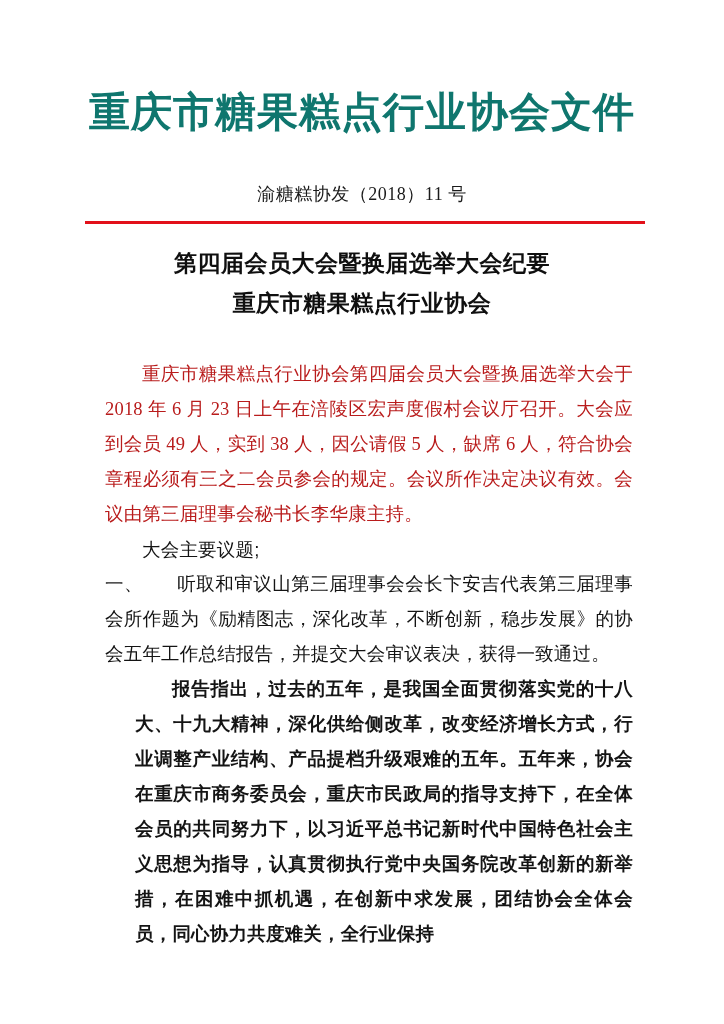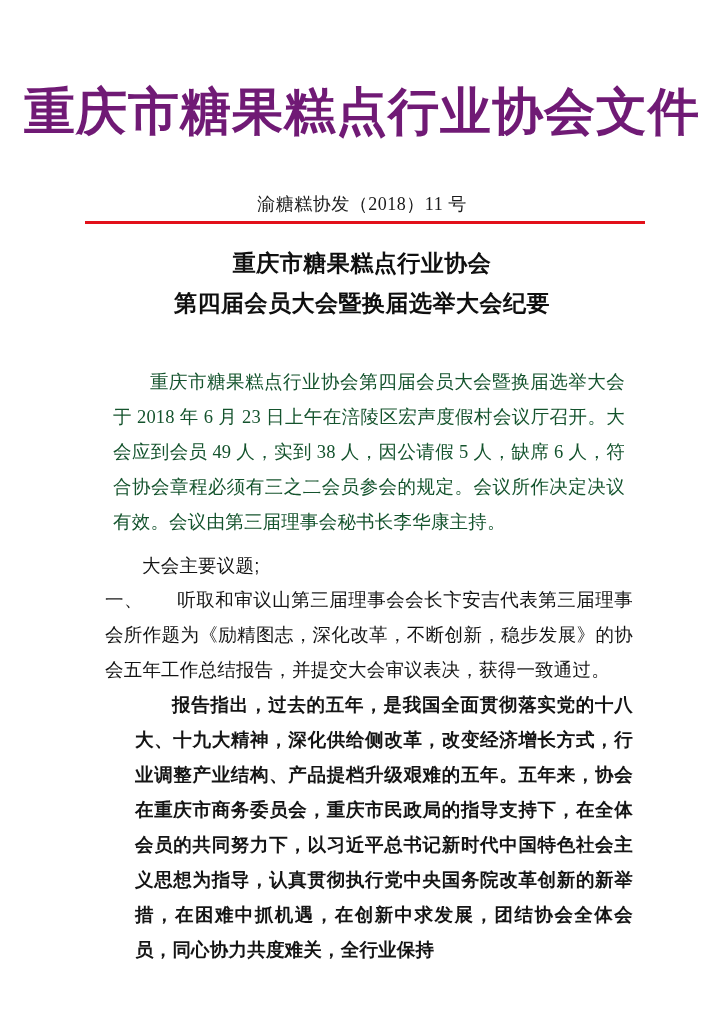--- a/index.html
+++ b/index.html
@@ -26,30 +26,30 @@
   .masthead {
     position: absolute;
     left: 0;
     top: 0;
     width: 724px;
   }
   .doc-title {
     margin: 0;
     padding-top: 86px;
     text-align: center;
-    color: #701a75;
+    color: #0f766e;
     font-family: "DejaVu Sans", "Liberation Sans", sans-serif;
     font-weight: 700;
-    font-size: 51px;
+    font-size: 41px;
     line-height: 52px;
     letter-spacing: 1px;
     white-space: nowrap;
   }
   .doc-number {
-    margin: 13px;
+    margin: 3px;
     padding-top: 40px;
     text-align: center;
     color: #1a1a1a;
     font-family: "Liberation Serif", "DejaVu Serif", serif;
     font-size: 18px;
     line-height: 26px;
     letter-spacing: 0.5px;
     white-space: nowrap;
   }
   .red-rule {
@@ -81,22 +81,22 @@
   }
 
   
   .body-block {
     position: absolute;
     left: 105px;
     top: 357px;
     width: 528px;
   }
   .para {
-    margin: 8px;
-    color: #14532d;
+    margin: 0;
+    color: #b91c1c;
     font-family: "Liberation Serif", "DejaVu Serif", serif;
     font-size: 18.5px;
     line-height: 35px;
     text-align: justify;
     text-justify: inter-ideograph;
     letter-spacing: 0.2px;
   }
   .para.indent {
     text-indent: 2em;
   }
@@ -154,22 +154,22 @@
 <div class="page">
 
   <div class="masthead">
     <h1 class="doc-title">重庆市糖果糕点行业协会文件</h1>
     <p class="doc-number">渝糖糕协发（2018）11 号</p>
   </div>
 
   <div class="red-rule"></div>
 
   <div class="subtitle-block">
+    <p class="subtitle-line">第四届会员大会暨换届选举大会纪要</p>
     <p class="subtitle-line">重庆市糖果糕点行业协会</p>
-    <p class="subtitle-line">第四届会员大会暨换届选举大会纪要</p>
   </div>
 
   <div class="body-block">
 
     <p class="para indent">重庆市糖果糕点行业协会第四届会员大会暨换届选举大会于 2018 年 6 月 23 日上午在涪陵区宏声度假村会议厅召开。大会应到会员 49 人，实到 38 人，因公请假 5 人，缺席 6 人，符合协会章程必须有三之二会员参会的规定。会议所作决定决议有效。会议由第三届理事会秘书长李华康主持。</p>
 
     <p class="agenda-label">大会主要议题;</p>
 
     <p class="numbered-item">
       <span class="marker">一、</span><span class="marker-gap"></span><span class="item-body">听取和审议山第三届理事会会长卞安吉代表第三届理事会所作题为《励精图志，深化改革，不断创新，稳步发展》的协会五年工作总结报告，并提交大会审议表决，获得一致通过。</span>

